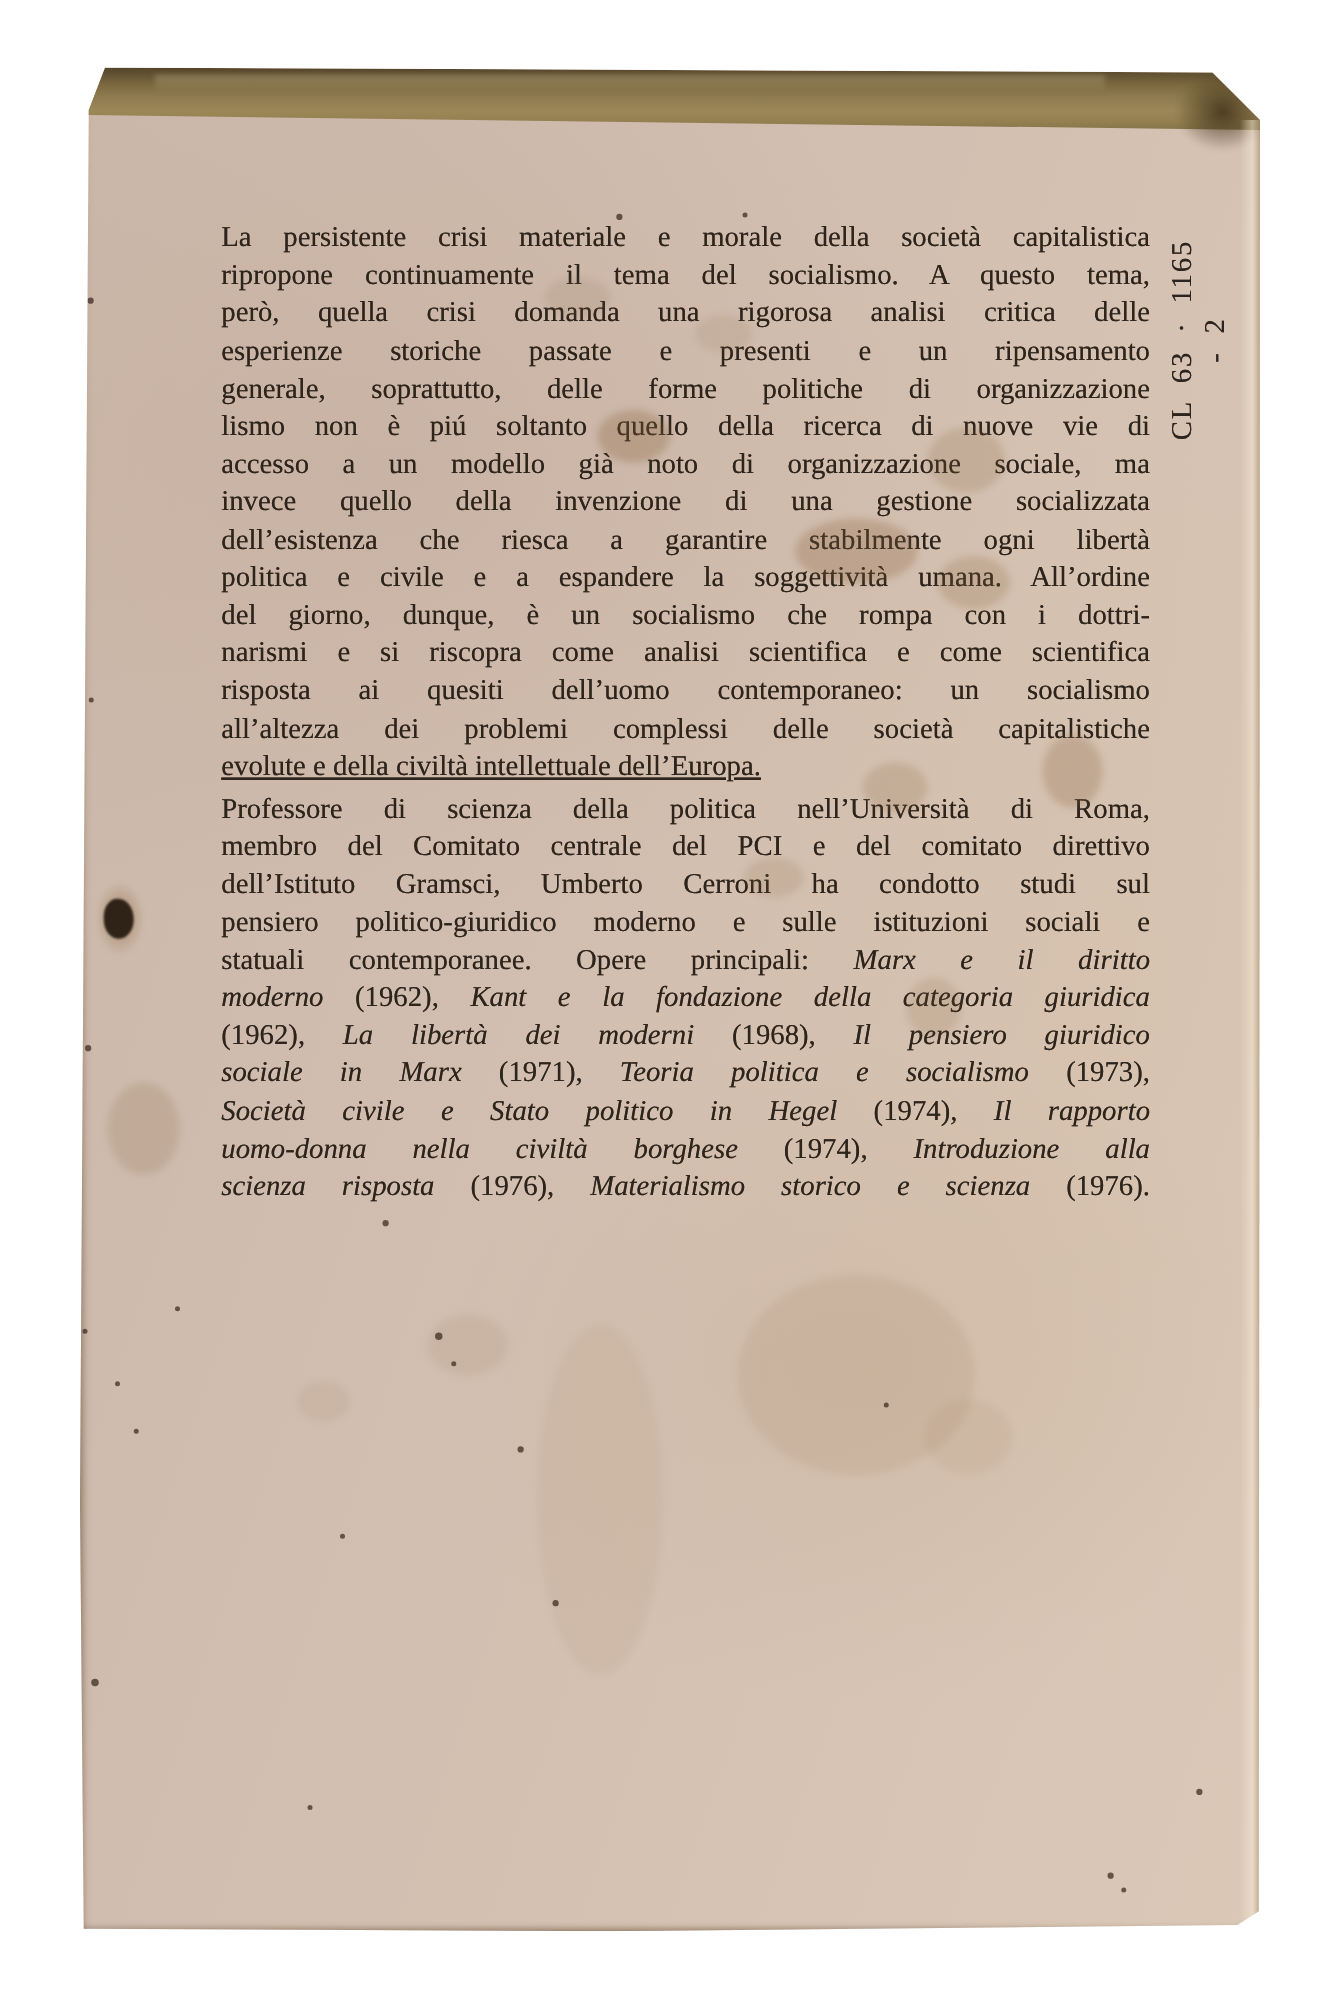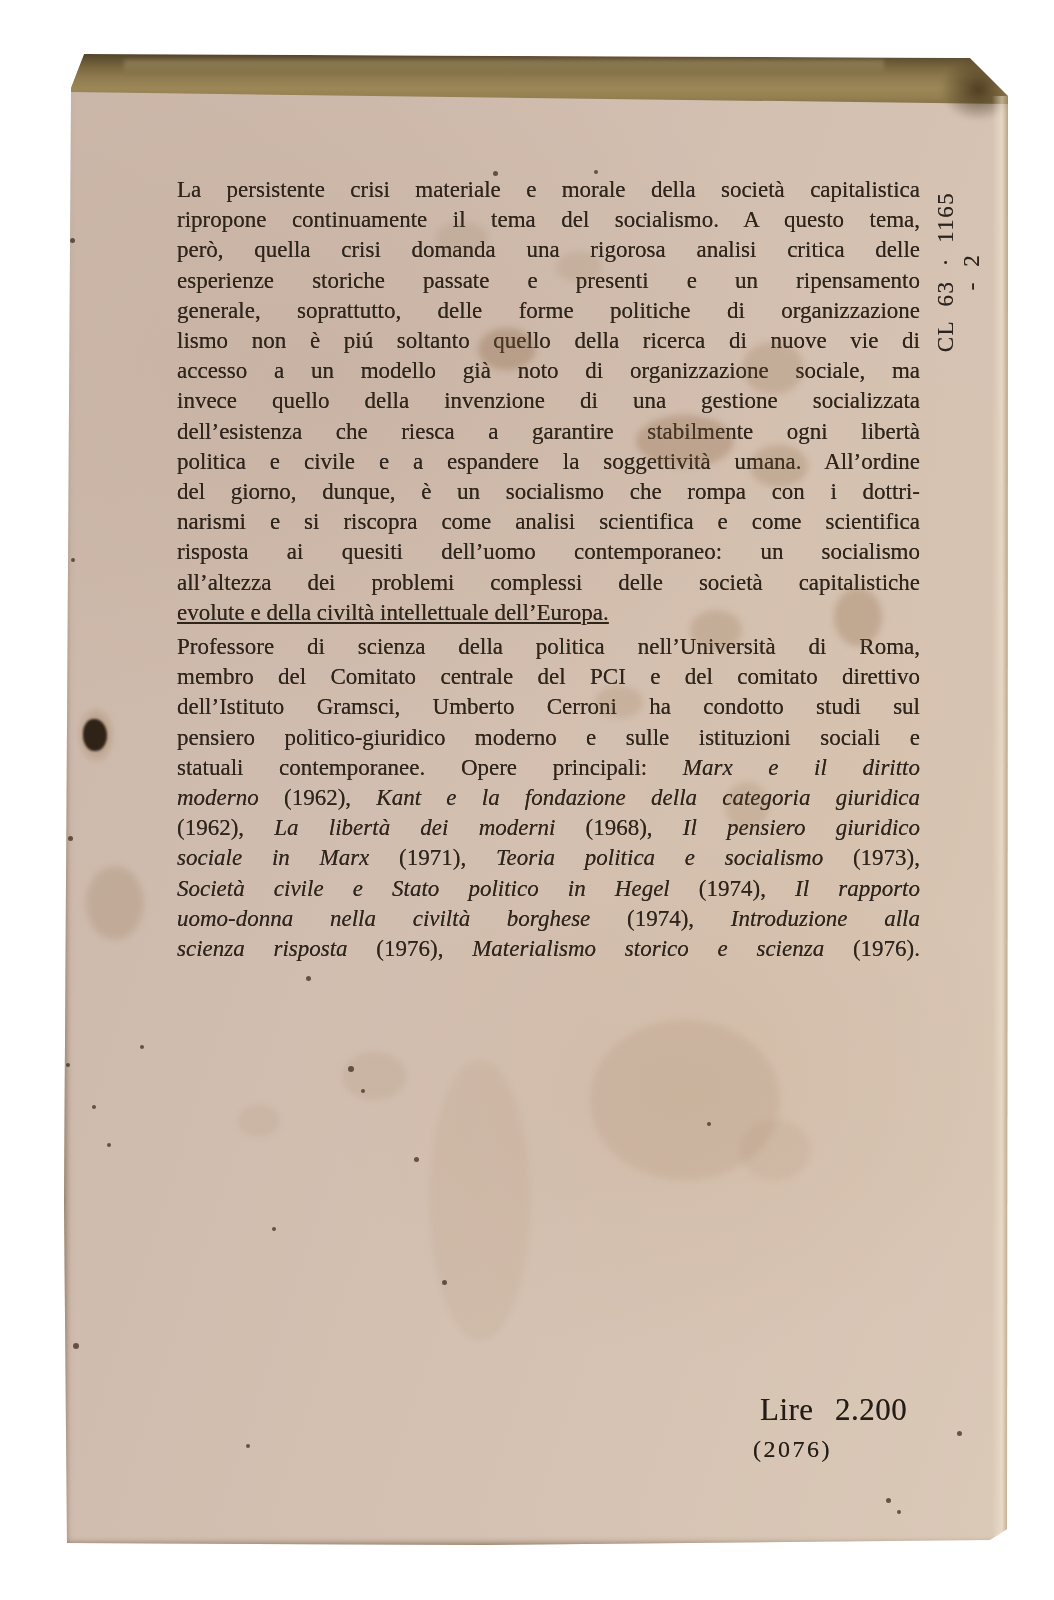--- a/index.html
+++ b/index.html
@@ -113,24 +113,20 @@
         <div class="tline"><span>(1962), </span><span class="it">La libertà dei moderni</span><span> (1968), </span><span class="it">Il pensiero giuridico</span></div>
         <div class="tline"><span class="it">sociale in Marx</span><span> (1971), </span><span class="it">Teoria politica e socialismo</span><span> (1973),</span></div>
         <div class="tline"><span class="it">Società civile e Stato politico in Hegel</span><span> (1974), </span><span class="it">Il rapporto</span></div>
         <div class="tline"><span class="it">uomo-donna nella civiltà borghese</span><span> (1974), </span><span class="it">Introduzione alla</span></div>
         <div class="tline"><span class="it">scienza risposta</span><span> (1976), </span><span class="it">Materialismo storico e scienza</span><span> (1976).</span></div>
       </div>
   </div>
 
   <div class="series-code">CL 63 · 1165 - 2</div>
 
-  <div class="price-block">
-    <div class="price">Lire 2.200</div>
-    <div class="catalog">(2076)</div>
-  </div>
 <div class="stain" style="left: 414px; top: 276px; width: 58px; height: 42px; background: rgba(135, 98, 60, 0.3);"></div>
     <div class="stain" style="left: 678px; top: 290px; width: 62px; height: 52px; background: rgba(135, 98, 60, 0.2);"></div>
     <div class="stain" style="left: 572px; top: 363px; width: 98px; height: 52px; background: rgba(135, 98, 60, 0.28);"></div>
     <div class="stain" style="left: 686px; top: 393px; width: 58px; height: 42px; background: rgba(135, 98, 60, 0.22);"></div>
     <div class="stain" style="left: 770px; top: 536px; width: 48px; height: 58px; background: rgba(135, 98, 60, 0.26);"></div>
     <div class="stain" style="left: 626px; top: 558px; width: 52px; height: 40px; background: rgba(135, 98, 60, 0.2);"></div>
     <div class="stain" style="left: 531px; top: 634px; width: 48px; height: 32px; background: rgba(135, 98, 60, 0.16);"></div>
     <div class="stain" style="left: 661px; top: 730px; width: 44px; height: 48px; background: rgba(135, 98, 60, 0.16);"></div>
     <div class="stain" style="left: 22px; top: 814px; width: 58px; height: 74px; background: rgba(135, 98, 60, 0.18);"></div>
     <div class="stain" style="left: 372px; top: 170px; width: 52px; height: 32px; background: rgba(135, 98, 60, 0.13);"></div>

